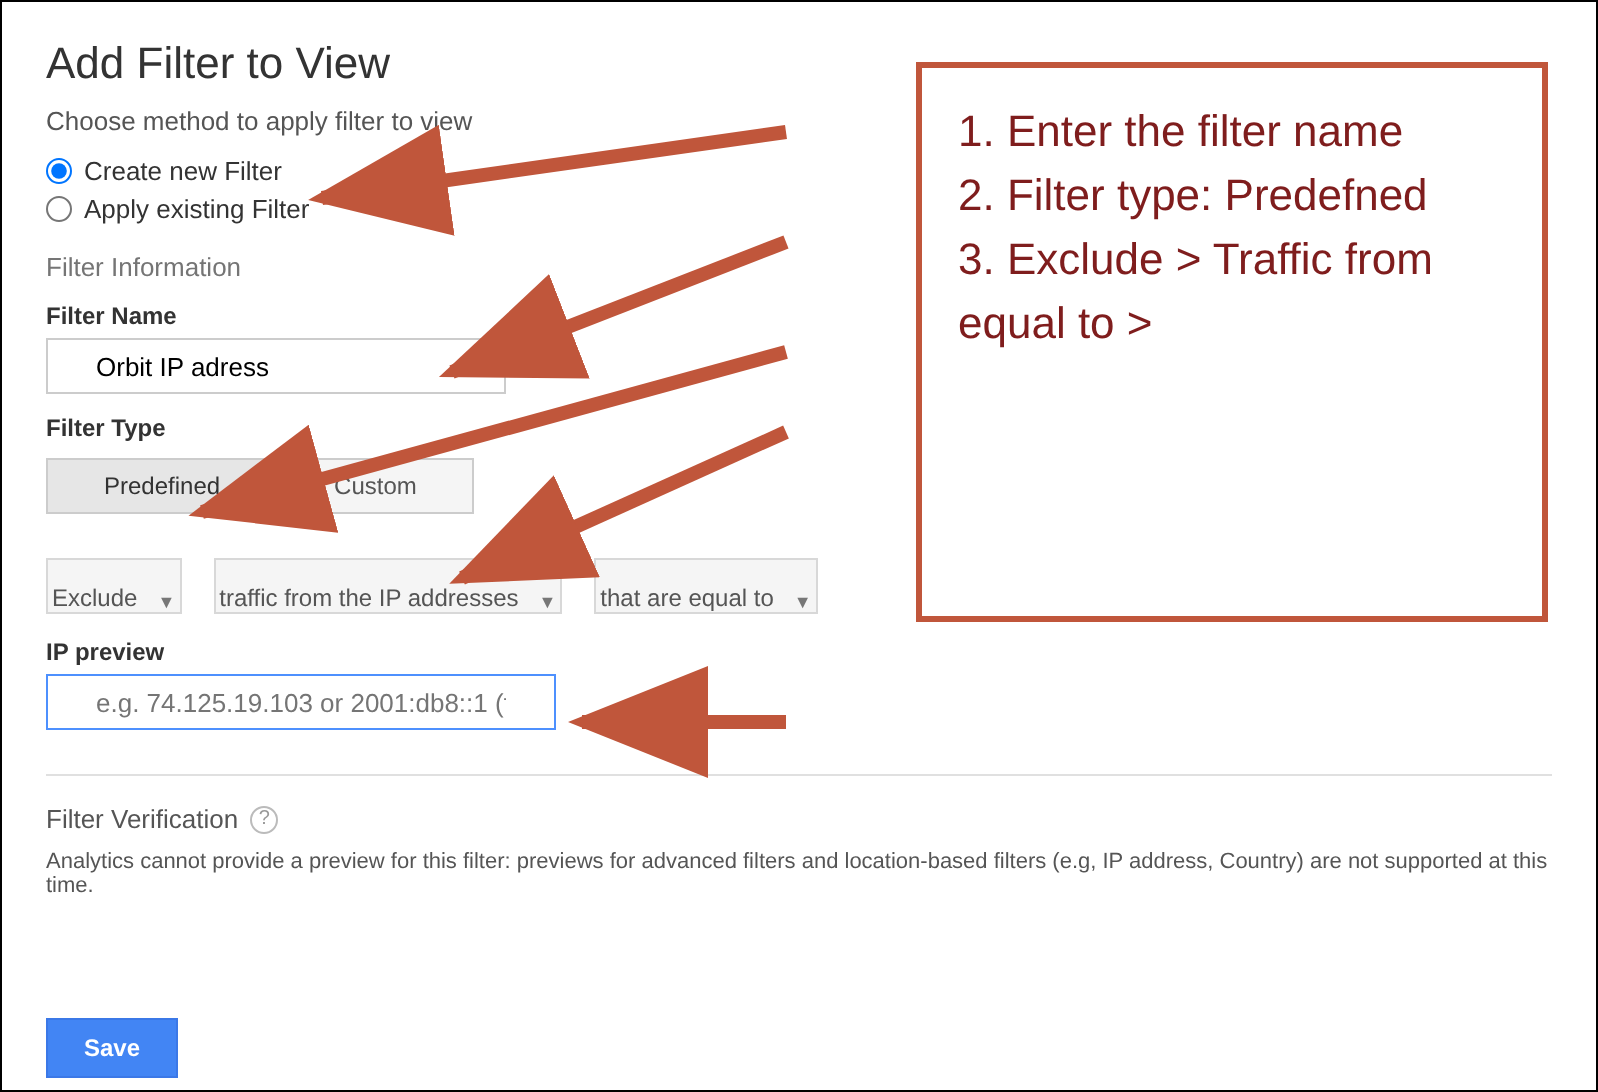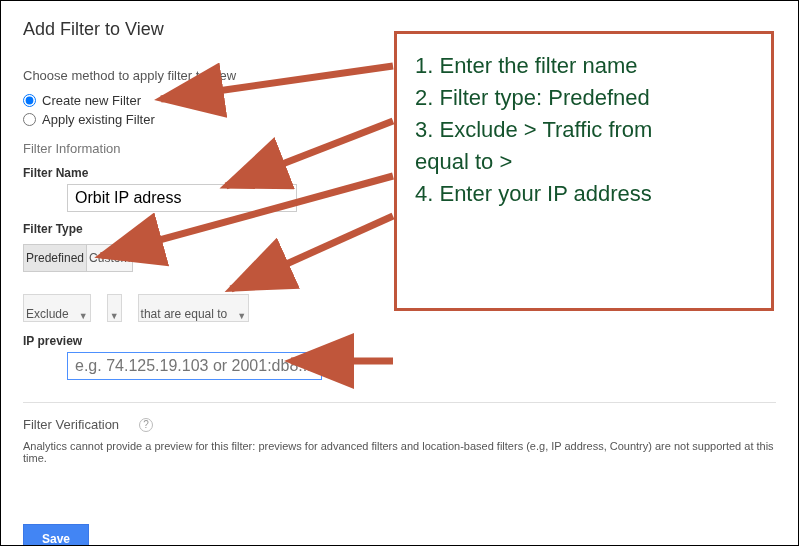--- a/index.html
+++ b/index.html
@@ -10,24 +10,24 @@
       height: 546px;
       position: relative;
       border: 1px solid #000;
       color: #333;
     }
     .main {
       padding: 18px 22px;
       font-size: 13px;
     }
     h1.page-title {
-      font-size: 18px;
+      font-size: 22px;
       font-weight: 400;
       color: #333;
-      margin-bottom: 28px;
+      margin-bottom: 8px;
     }
     .sub-label {
       font-size: 13px;
       color: #555;
       margin-bottom: 10px;
     }
     .radio-group { margin-bottom: 14px; }
     .radio-row {
       display: flex;
       align-items: center;
@@ -46,38 +46,37 @@
     .field-label {
       font-size: 12px;
       font-weight: bold;
       color: #333;
       margin-bottom: 4px;
       margin-top: 10px;
     }
     .text-input {
       width: 230px;
       height: 28px;
-      padding: 3px 7px;
-      font-size: 16px;
+      padding: 3px 24px;
+      font-size: 13px;
       border: 1px solid #ccc;
       background: #fff;
-      margin-left: 44px;
     }
     .text-input.focused {
       border: 1px solid #4d90fe;
       outline: none;
     }
     .type-toggle {
       display: inline-flex;
       margin-top: 4px;
       margin-bottom: 12px;
     }
     .type-toggle .tg-btn {
       height: 28px;
-      padding: 0 2px;
+      padding: 0 28px;
       font-size: 12px;
       color: #555;
       background: #f5f5f5;
       border: 1px solid #ccc;
       cursor: pointer;
       display: flex;
       align-items: center;
     }
     .type-toggle .tg-btn.active {
       background: #e6e6e6;
@@ -109,21 +108,21 @@
     .divider {
       border: none;
       border-top: 1px solid #e0e0e0;
       margin: 22px 0 14px 0;
     }
     .verif-title {
       font-size: 13px;
       color: #555;
       display: flex;
       align-items: center;
-      gap: 20px;
+      gap: 6px;
       margin-bottom: 8px;
     }
     .help-q {
       display: inline-flex;
       width: 14px; height: 14px;
       border: 1px solid #bbb;
       border-radius: 50%;
       font-size: 10px;
       color: #999;
       align-items: center;
@@ -150,29 +149,29 @@
     .btn.primary {
       background: #4285f4;
       border: 1px solid #3b78e7;
       color: #fff;
       font-weight: bold;
     }
     .annotation-box {
       position: absolute;
       top: 30px;
       right: 24px;
-      width: 380px;
+      width: 316px;
       height: 280px;
       border: 3px solid #c0563b;
       background: #fff;
       padding: 16px 18px;
       font-size: 22px;
       line-height: 1.45;
       font-family: Arial, sans-serif;
-      color: #14532d;
+      color: #7f1d1d;
     }
     .svg-overlay {
       position: absolute;
       top: 0; left: 0;
       pointer-events: none;
     }
   </style>
 </head>
 <body>
 
@@ -202,20 +201,21 @@
     <div class="tg-btn active">Predefined</div>
     <div class="tg-btn">Custom</div>
   </div>
 
   <div class="dd-row">
     <div class="dd">
       <span>Exclude</span>
       <span class="caret">▼</span>
     </div>
     <div class="dd">
+      <span>traffic from the IP addresses</span>
       <span class="caret">▼</span>
     </div>
     <div class="dd">
       <span>that are equal to</span>
       <span class="caret">▼</span>
     </div>
   </div>
 
   <div class="field-label">IP preview</div>
   <input class="text-input focused" type="text" style="width: 255px;" placeholder="e.g. 74.125.19.103 or 2001:db8::1 (for IPv6)">
@@ -231,21 +231,20 @@
   <div class="button-row">
     <button class="btn primary">Save</button>
   </div>
 </div>
 
 <div class="annotation-box">
   <div>1. Enter the filter name</div>
   <div>2. Filter type: Predefned</div>
   <div>3. Exclude &gt; Traffic from</div>
   <div>equal to &gt;</div>
-  <div>4. Enter your IP address</div>
 </div>
 
 <svg class="svg-overlay" width="799" height="546">
   <defs>
     <marker id="arrowhead" markerWidth="10" markerHeight="8" refX="9" refY="4" orient="auto">
       <polygon points="0 0, 10 4, 0 8" fill="#c0563b"></polygon>
     </marker>
   </defs>
 
   <line x1="392" y1="65" x2="160" y2="98" stroke="#c0563b" stroke-width="7" marker-end="url(#arrowhead)"></line>

